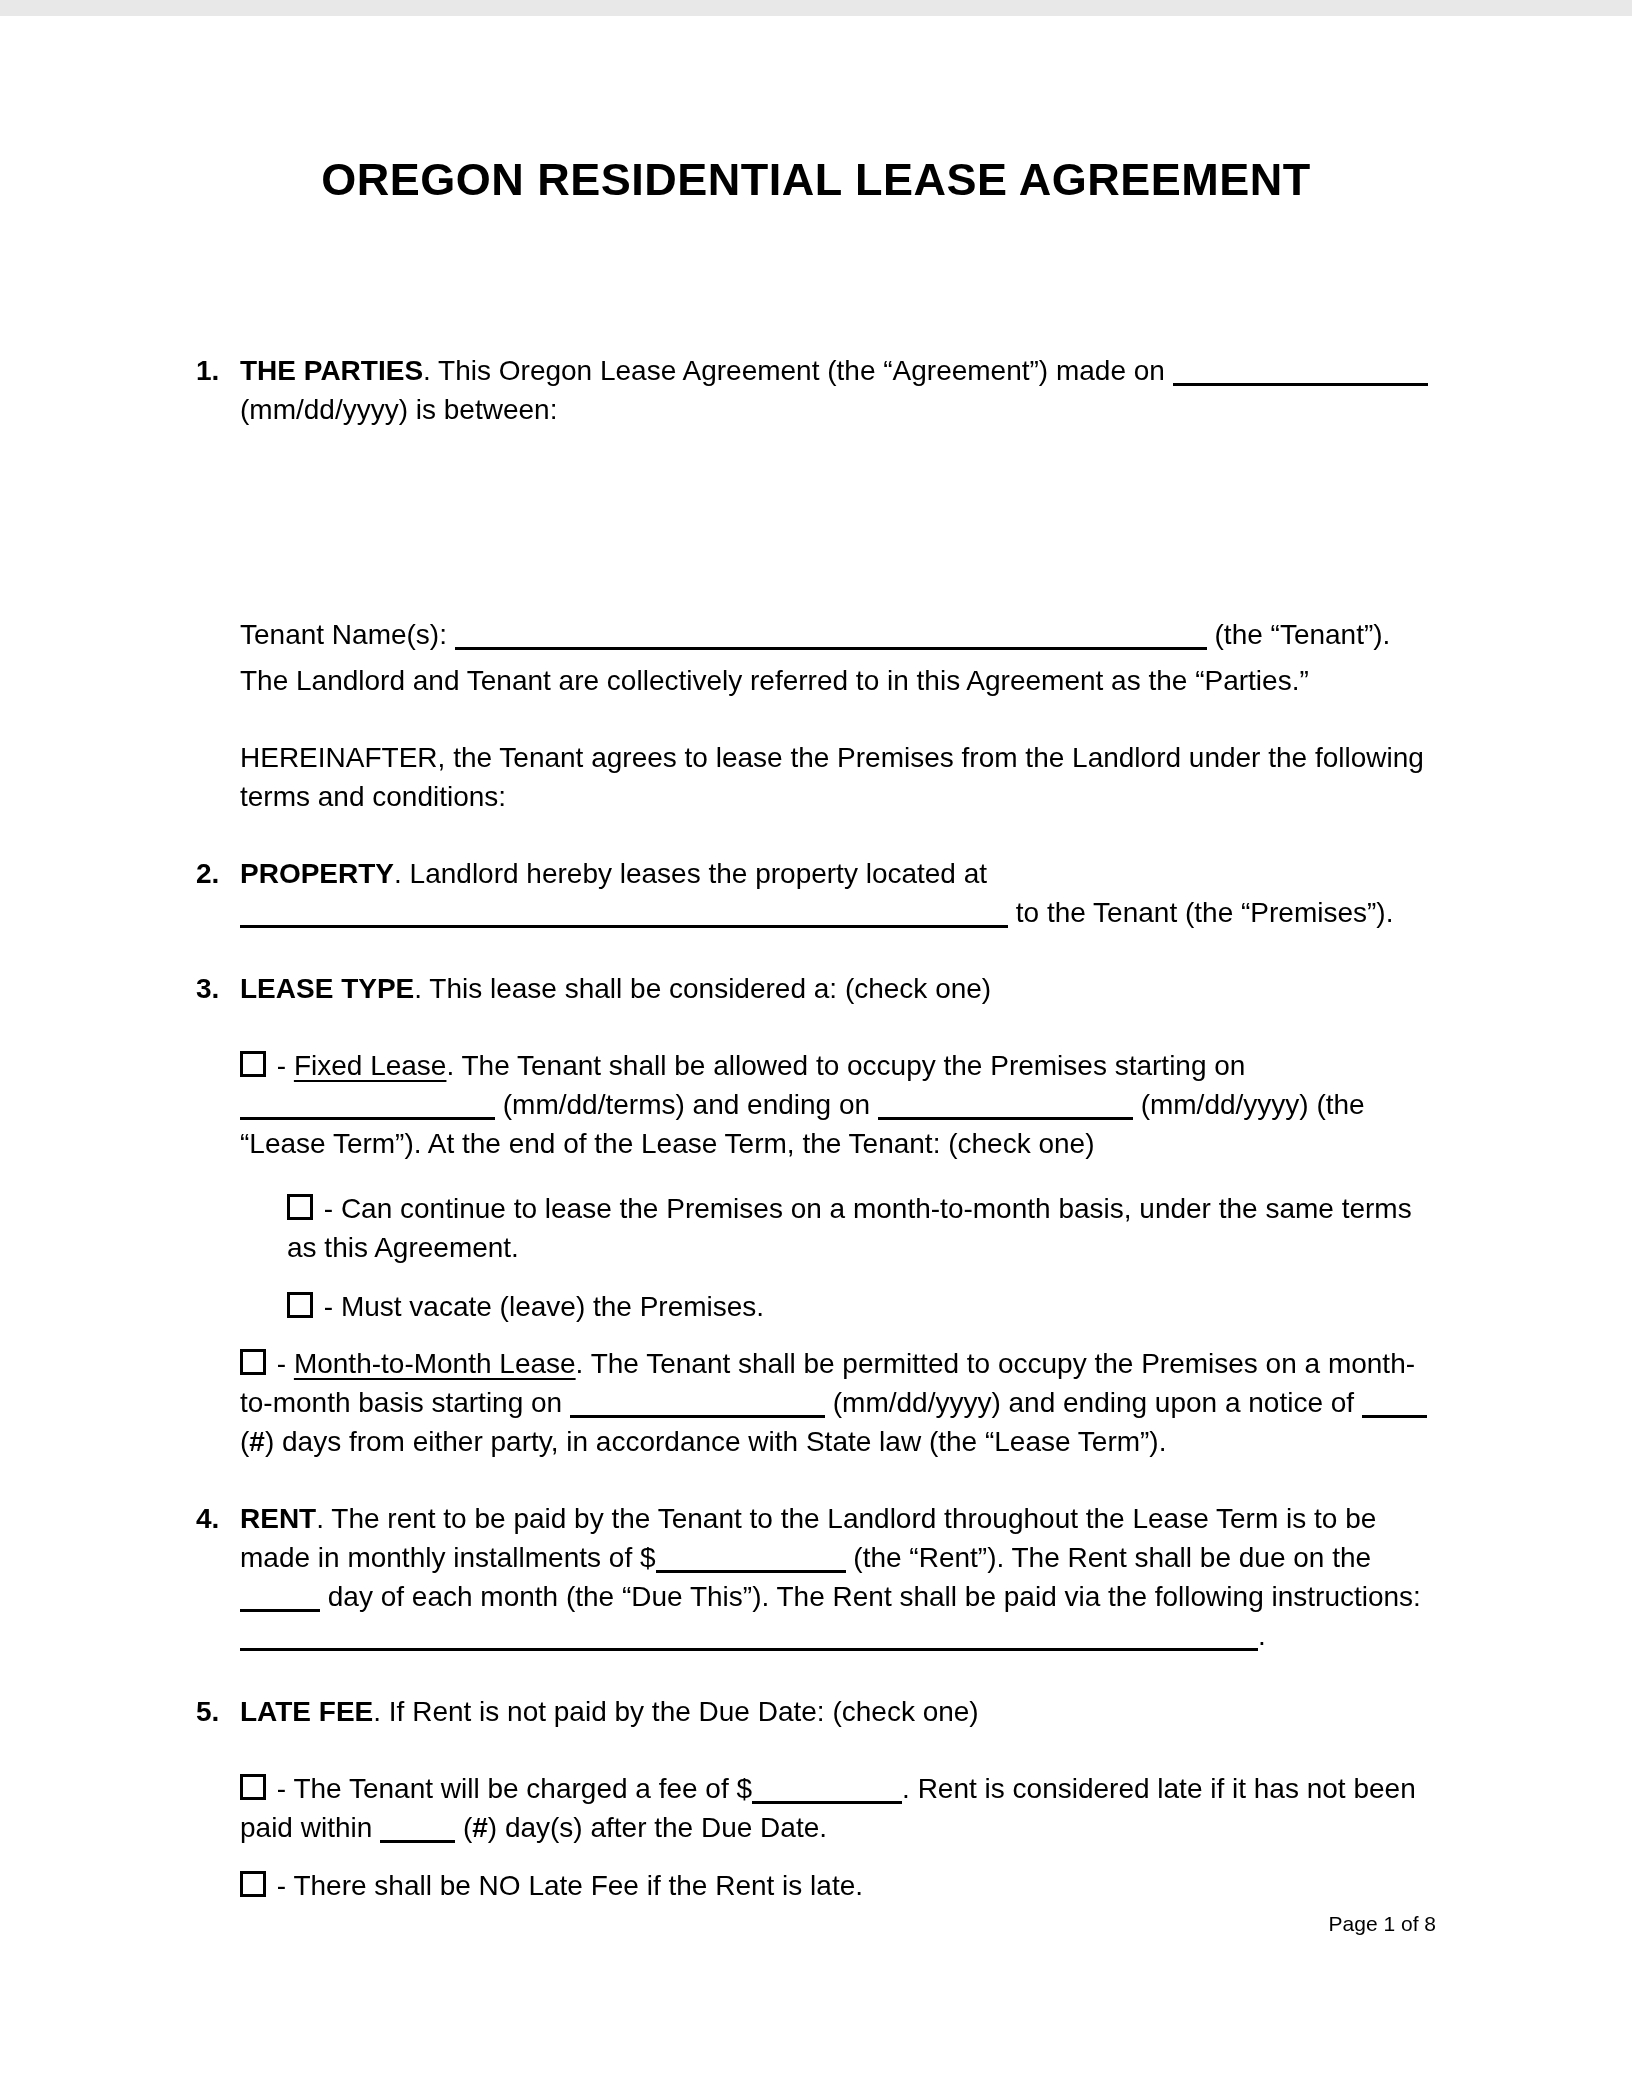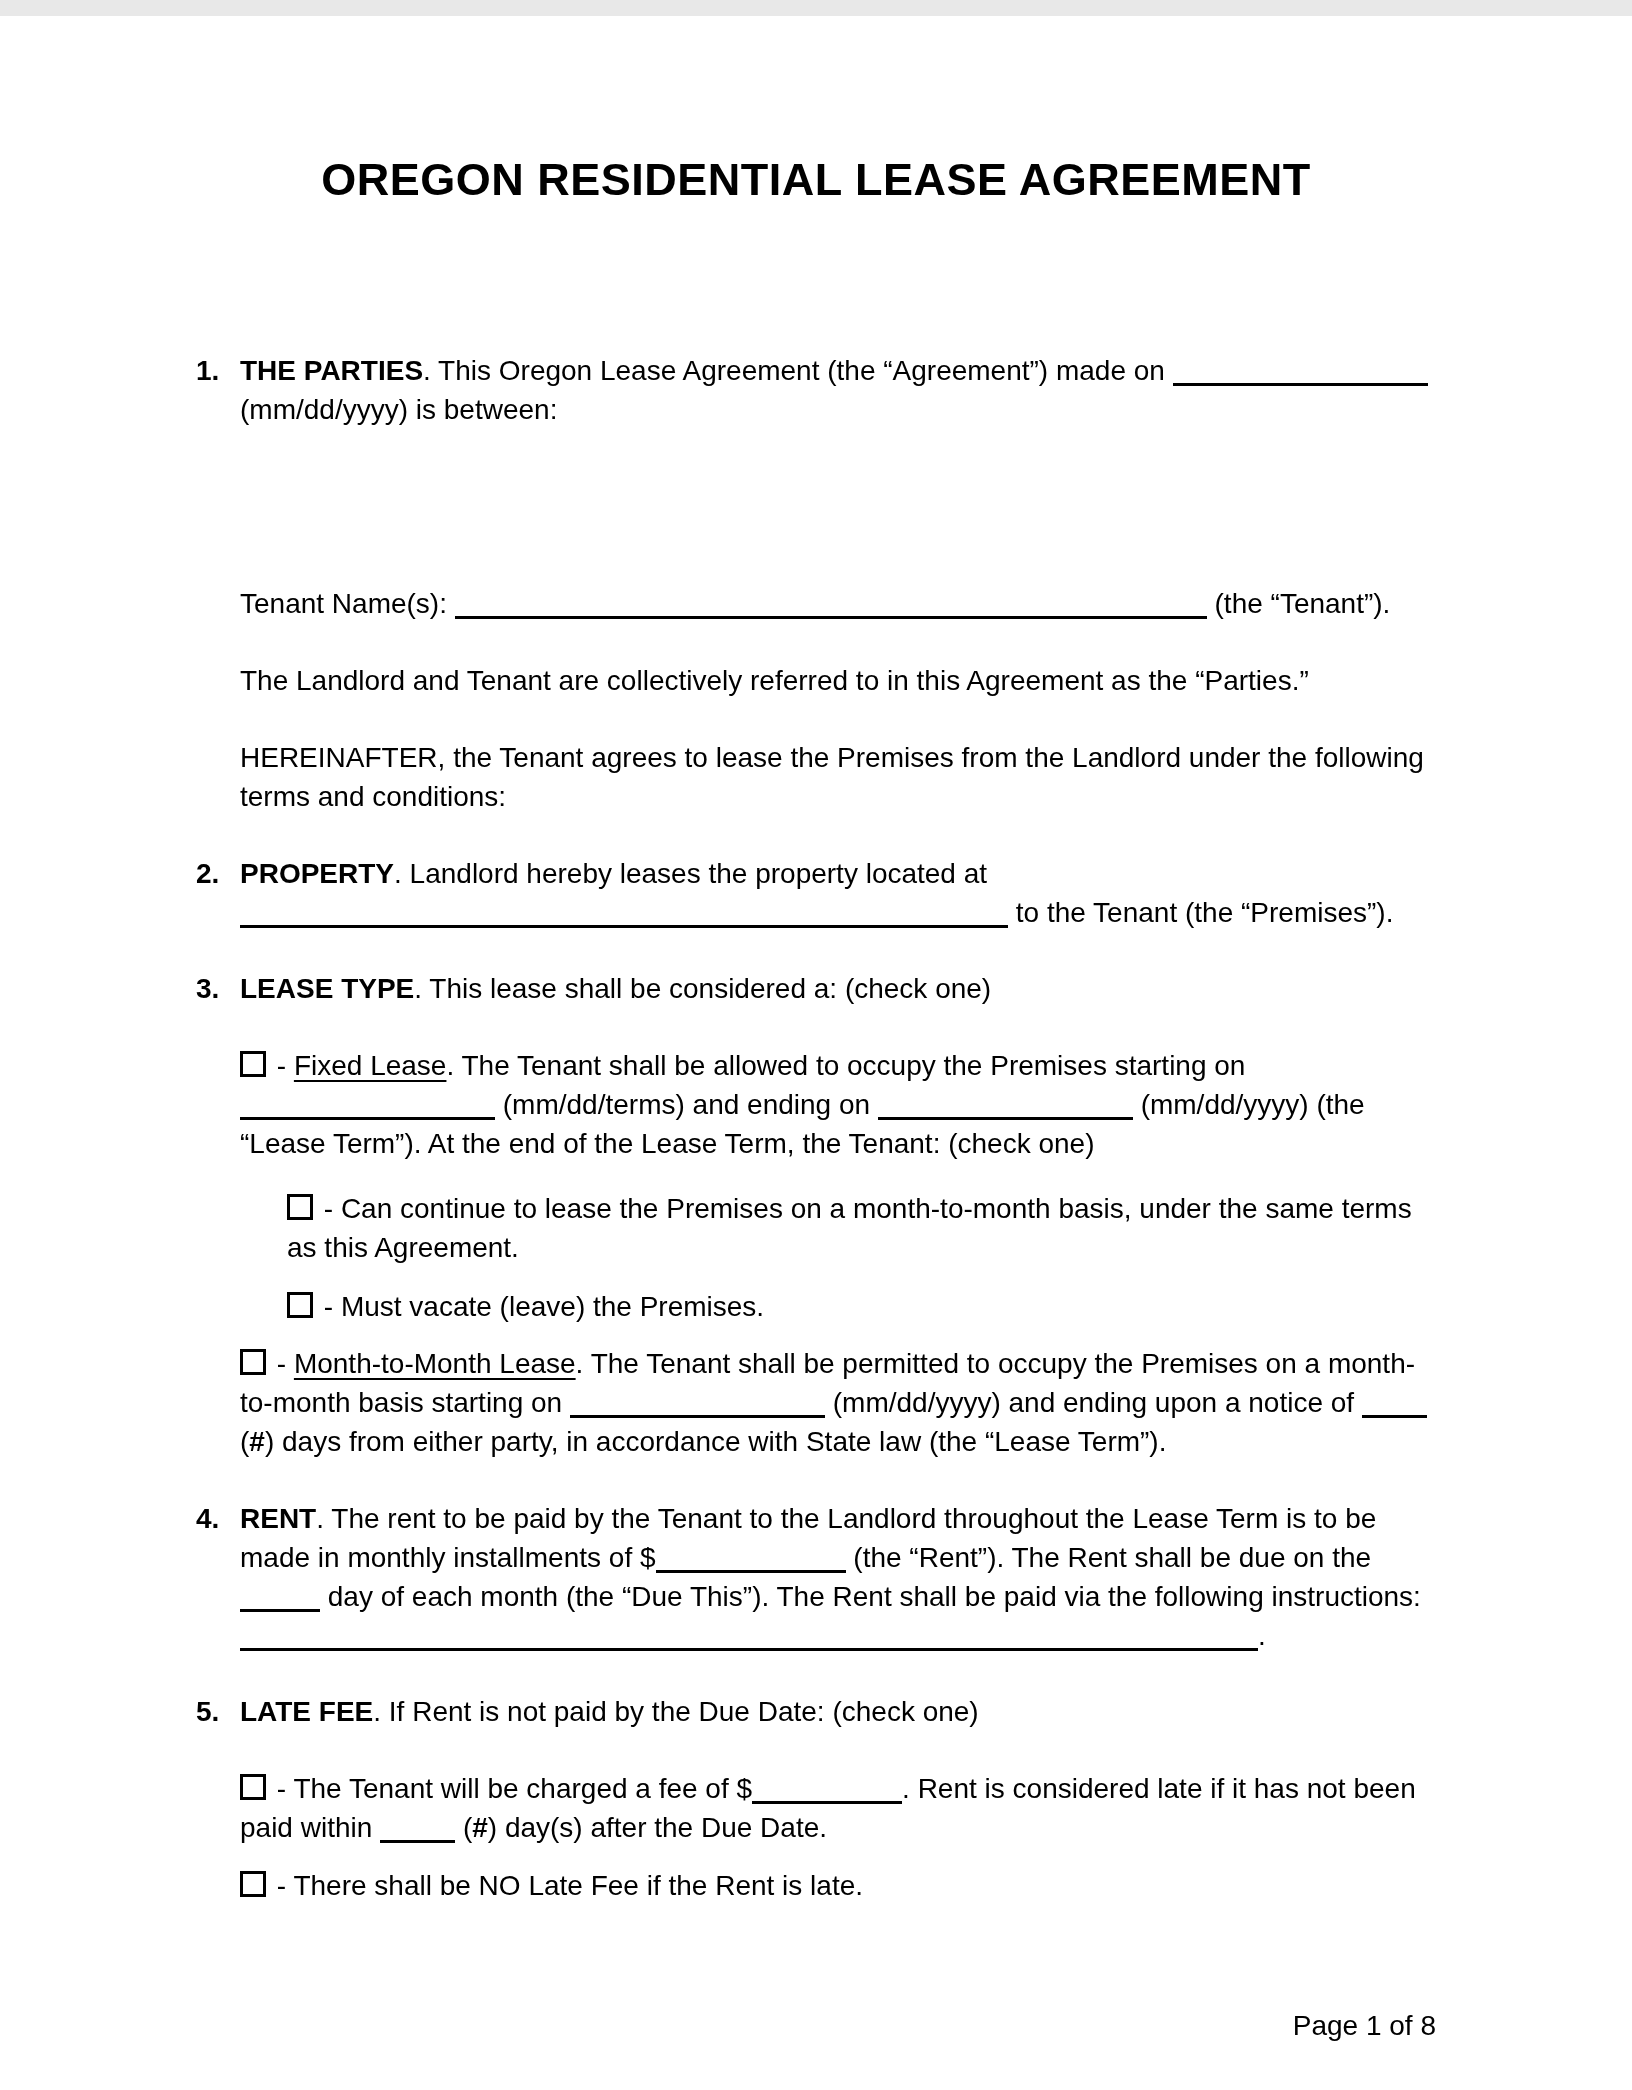--- a/index.html
+++ b/index.html
@@ -38,43 +38,43 @@
     background:#fff;
   }
   .footer-logo{
     position:absolute;left:196px;top:1968px;
     display:flex;align-items:center;
   }
   .footer-logo svg{display:block;margin-right:14px;}
   .brand{font-weight:bold;font-size:36px;color:#24243e;letter-spacing:-0.5px;}
   .brand-suffix{font-weight:bold;font-size:23px;color:#24243e;}
   .page-label{
-    position:absolute;top:1990px;right:196px;
-    font-size:28px;
+    position:absolute;top:1888px;right:196px;
+    font-size:21px;
   }
 </style>
 </head>
 <body>
 
 <div class="page">
 
   <div class="title">OREGON RESIDENTIAL LEASE AGREEMENT</div>
 
   <div class="numbered" style="top:335px">
     <span class="num">1.</span>
     <div class="content"><span class="b">THE PARTIES</span><span>. This Oregon Lease Agreement (the “Agreement”) made on</span>
       <span class="blank" style="width:255px"></span>
       <span>(mm/dd/yyyy) is between:</span>
     </div>
   </div>
 
   <div class="indent1" style="top:451px">
   </div>
 
-  <div class="indent1" style="top:568px">
+  <div class="indent1" style="top:599px">
     <span>Tenant Name(s):</span>
     <span class="blank" style="width:752px"></span>
     <span>(the “Tenant”).</span>
   </div>
 
   <div class="indent1" style="top:645px">The Landlord and Tenant are collectively referred to in this Agreement as the “Parties.”</div>
 
   <div class="indent1" style="top:722px">HEREINAFTER, the Tenant agrees to lease the Premises from the Landlord under the following terms and conditions:</div>
 
   <div class="numbered" style="top:838px">

